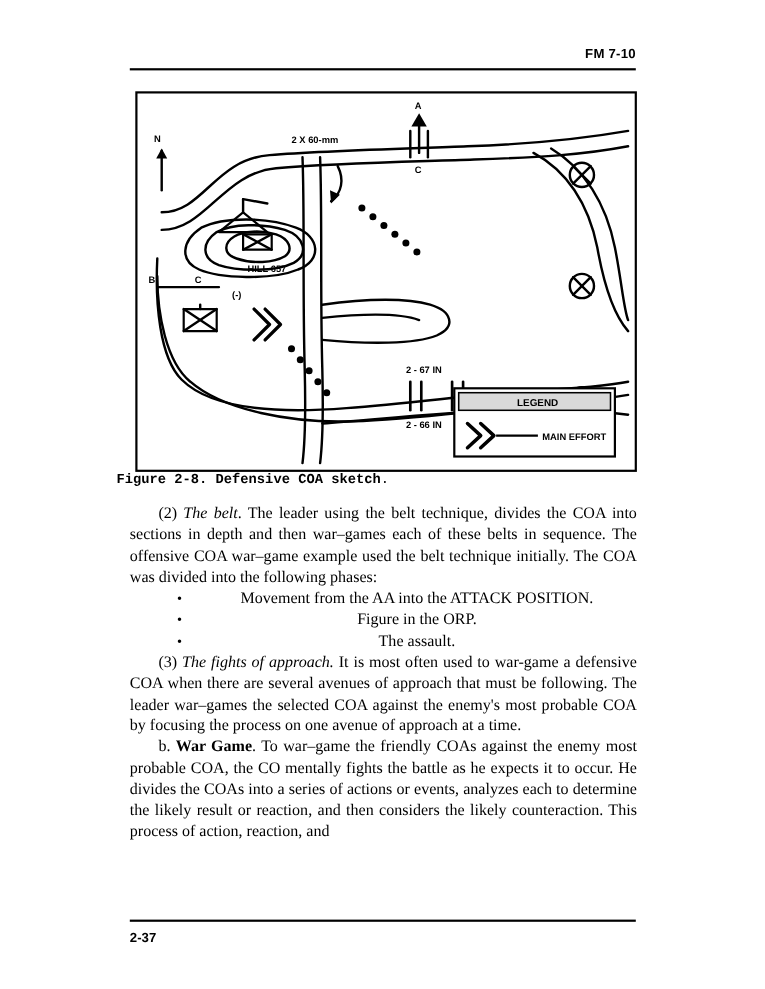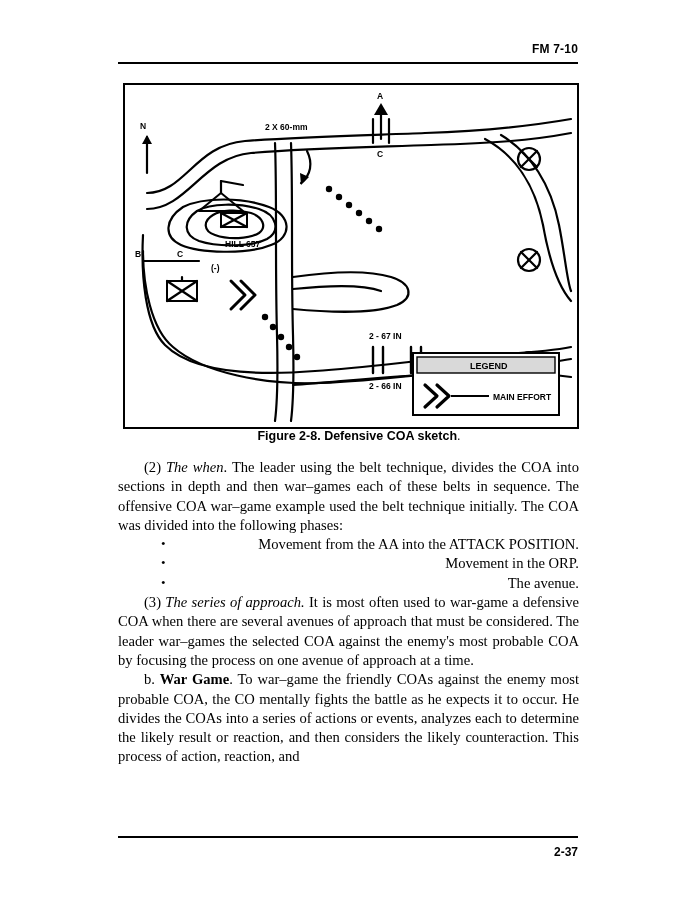--- a/index.html
+++ b/index.html
@@ -49,43 +49,42 @@
     top: 836px;
     width: 460px;
     height: 2px;
     background: #000;
   }
   .footer {
     position: absolute;
     left: 118px;
     top: 845px;
     width: 460px;
-    text-align: right;
+    text-align: left;
     font-family: "Liberation Sans", sans-serif;
     font-weight: bold;
     font-size: 12px;
   }
   
   .figure-box {
     position: absolute;
     left: 123px;
     top: 83px;
     width: 452px;
     height: 342px;
     border: 2px solid #000;
     background: #fff;
     overflow: hidden;
   }
   .figure-caption {
     position: absolute;
-    left: 129px;
+    left: 106px;
     top: 429px;
     width: 460px;
-    text-align: center;
-    font-family: Liberation Sans, sans-serif;
+    font-family: Liberation Mono, monospace;
     font-weight: bold;
     font-size: 12.5px;
   }
   .figure-caption .period {
     font-weight: normal;
   }
   
   .body {
     position: absolute;
     left: 118px;
@@ -102,21 +101,21 @@
     text-indent: 26px;
   }
   ul.bullets {
     list-style: none;
     margin: 0;
     padding: 0;
   }
   ul.bullets li {
     position: relative;
     padding-left: 61px;
-    text-align: right;
+    text-align: center;
   }
   ul.bullets li::before {
     content: "\2022";
     position: absolute;
     left: 43px;
     top: -1px;
     font-size: 13px;
   }
   .ital { font-style: italic; }
   .bold { font-weight: bold; }
@@ -248,30 +247,30 @@
         <text x="368" y="315" font-family="Liberation Sans, sans-serif" font-size="8.5" font-weight="bold" fill="#000">MAIN EFFORT</text>
       </g>
     </svg>
   </div>
 
   <div class="figure-caption">
     <span>Figure 2-8. Defensive COA sketch</span><span class="period">.</span>
   </div>
 
   <div class="body">
-    <p class="indent"><span>(2) </span><span class="ital">The when</span><span>. The leader using the belt technique, divides the COA into sections in depth and then war–games each of these belts in sequence. The offensive COA war–game example used the belt technique initially. The COA was divided into the following phases:</span></p>
+    <p class="indent"><span>(2) </span><span class="ital">The belt</span><span>. The leader using the belt technique, divides the COA into sections in depth and then war–games each of these belts in sequence. The offensive COA war–game example used the belt technique initially. The COA was divided into the following phases:</span></p>
 
     <ul class="bullets">
       <li>Movement from the AA into the ATTACK POSITION.</li>
-      <li>Movement in the ORP.</li>
-      <li>The avenue.</li>
+      <li>Figure in the ORP.</li>
+      <li>The assault.</li>
     </ul>
 
 
-    <p class="indent"><span>(3) </span><span class="ital">The series of approach.</span><span> It is most often used to war-game a defensive COA when there are several avenues of approach that must be considered. The leader war–games the selected COA against the enemy's most probable COA by focusing the process on one avenue of approach at a time.</span></p>
+    <p class="indent"><span>(3) </span><span class="ital">The fights of approach.</span><span> It is most often used to war-game a defensive COA when there are several avenues of approach that must be following. The leader war–games the selected COA against the enemy's most probable COA by focusing the process on one avenue of approach at a time.</span></p>
 
     <p class="indent"><span>b.  </span><span class="bold">War Game</span><span>. To war–game the friendly COAs against the enemy most probable COA, the CO mentally fights the battle as he expects it to occur. He divides the COAs into a series of actions or events, analyzes each to determine the likely result or reaction, and then considers the likely counteraction. This process of action, reaction, and</span></p>
   </div>
 
   <div class="footer-rule"></div>
   <div class="footer">2-37</div>
 
 </div>
 
 </body></html>

